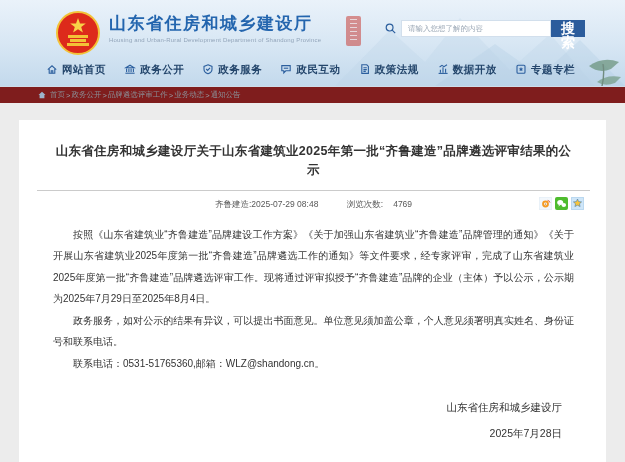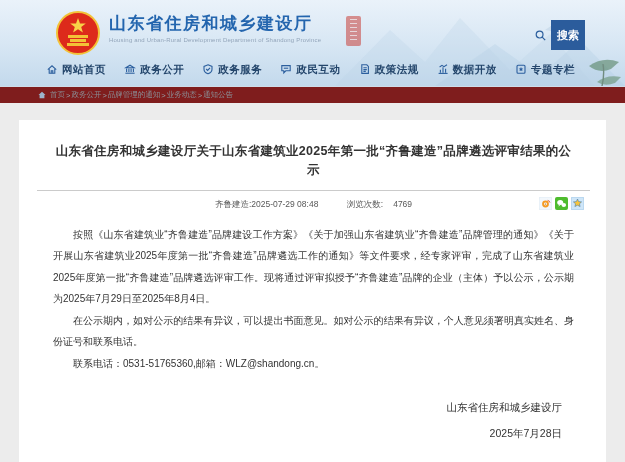--- a/index.html
+++ b/index.html
@@ -23,22 +23,22 @@
   .header-top { position:relative; display:flex; align-items:flex-start; padding:11px 40px 0 56px; }
   .emblem { width:44px; height:44px; flex:0 0 auto; }
   .brand { margin-left:9px; padding-top:3px; }
   .brand-cn { font-size:17px; font-weight:bold; color:#2365ae; letter-spacing:1.5px; line-height:1.2; }
   .brand-en { font-size:6px; color:#93a5ba; margin-top:3px; letter-spacing:.2px; }
   .search-area { margin-left:auto; display:flex; align-items:center; margin-top:9px; }
   .search-glass { margin-right:5px; display:flex; }
   .search-input { width:150px; height:17px; border:1px solid #d2dfec; background:#fff;
     font-size:7.5px; padding:0 6px; color:#444; outline:none; font-family:inherit; }
   .search-input::placeholder { color:#9aa7b5; }
-  .search-btn { width:34px; height:30px; background:#2b5c9c; color:#fff; font-size:11px;
-    border:none; font-weight:bold; cursor:pointer; font-family:inherit; line-height:1;text-align:right; }
+  .search-btn { width:34px; height:17px; background:#2b5c9c; color:#fff; font-size:14px;
+    border:none; font-weight:bold; cursor:pointer; font-family:inherit; line-height:1; }
   
   .nav { position:relative; display:flex; justify-content:space-between; padding:0 50px 0 46px; margin-top:8px; }
   .nav-item { display:flex; align-items:flex-start; gap:4px; cursor:pointer; }
   .nav-ico { display:flex; }
   .nav-label { font-size:10.5px; font-weight:bold; color:#23456b; letter-spacing:.5px; }
   
   .breadcrumb { height:17px; background:#7f1d1d; border-top:1px solid #cfdde9;
     display:flex; align-items:center; padding-left:38px; font-size:7.5px; color:#8a8f96; }
   .crumb { cursor:pointer; }
   .crumb-sep { margin:0 1px; color:#9aa0a8; }
@@ -90,20 +90,21 @@
       <div class="brand-cn">山东省住房和城乡建设厅</div>
       <div class="brand-en">Housing and Urban-Rural Development Department of Shandong Province</div>
     </div>
     <div class="search-area">
       <span class="search-glass">
         <svg width="11" height="11" viewBox="0 0 11 11">
             <circle cx="4.6" cy="4.6" r="3.4" fill="none" stroke="#2c5f9e" stroke-width="1.2"></circle>
             <line x1="7.2" y1="7.2" x2="10.2" y2="10.2" stroke="#2c5f9e" stroke-width="1.2"></line>
           </svg>
       </span>
+      <input class="search-input" type="text" placeholder="请输入您想了解的内容" style="">
       <button class="search-btn">搜索</button>
     </div>
   </div>
 
   <div class="nav">
     <div class="nav-item">
       <span class="nav-ico">
           <svg width="12" height="12" viewBox="0 0 12 12" fill="none" stroke="#2c5f9e" stroke-width="1.1">
             <path d="M1.8 6.6 L6 2.8 L10.2 6.6"></path>
             <path d="M3.2 6 V10.2 H8.8 V6"></path>
@@ -174,21 +175,21 @@
 <div class="breadcrumb">
   <span class="crumb-home">
     <svg width="8" height="8" viewBox="0 0 8 8">
         <path d="M0.5 4 L4 0.8 L7.5 4 H6.4 V7.2 H1.6 V4 Z" fill="#9db4cc"></path>
       </svg>
   </span>
   <span class="crumb">首页</span>
   <span class="crumb-sep">&gt;</span>
   <span class="crumb">政务公开</span>
   <span class="crumb-sep">&gt;</span>
-  <span class="crumb">品牌管理的通知</span>
+  <span class="crumb">品牌遴选评审工作</span>
   <span class="crumb-sep">&gt;</span>
   <span class="crumb">业务动态</span>
   <span class="crumb-sep">&gt;</span>
   <span class="crumb">通知公告</span>
 </div>
 
 <div class="card">
   <h1 class="article-title">山东省住房和城乡建设厅关于山东省建筑业2025年第一批“齐鲁建造”品牌遴选评审结果的公示</h1>
   <hr class="title-divider">
 
@@ -221,20 +222,20 @@
         <svg width="13" height="13" viewBox="0 0 13 13">
             <rect x="0" y="0" width="13" height="13" rx="2" fill="#cfe6f8" stroke="#8fbce0" stroke-width=".6"></rect>
             <path d="M6.5 2 l1.2 2.6 2.9 .3 -2.1 1.9 .6 2.8 -2.6 -1.4 -2.6 1.4 .6 -2.8 -2.1 -1.9 2.9 -.3 Z" fill="#f8c53c" stroke="#2b6cb0" stroke-width=".5"></path>
           </svg>
       </span>
     </span>
   </div>
 
   <div class="article-body">
     <p>按照《山东省建筑业“齐鲁建造”品牌建设工作方案》《关于加强山东省建筑业“齐鲁建造”品牌管理的通知》《关于开展山东省建筑业2025年度第一批“齐鲁建造”品牌遴选工作的通知》等文件要求，经专家评审，完成了山东省建筑业2025年度第一批“齐鲁建造”品牌遴选评审工作。现将通过评审拟授予“齐鲁建造”品牌的企业（主体）予以公示，公示期为2025年7月29日至2025年8月4日。</p>
-    <p>在公示期内，如对公示的结果有异议，可以提出书面意见。如对公示的结果有异议，个人意见须署明真实姓名、身份证号和联系电话。</p>
+    <p>政务服务，如对公示的结果有异议，可以提出书面意见。单位意见须加盖公章，个人意见须署明真实姓名、身份证号和联系电话。</p>
     <p>联系电话：0531-51765360,邮箱：WLZ@shandong.cn。</p>
   </div>
 
 
   <div class="signature">山东省住房和城乡建设厅</div>
   <div class="signature signature-date">2025年7月28日</div>
 </div>
 
 </body></html>

